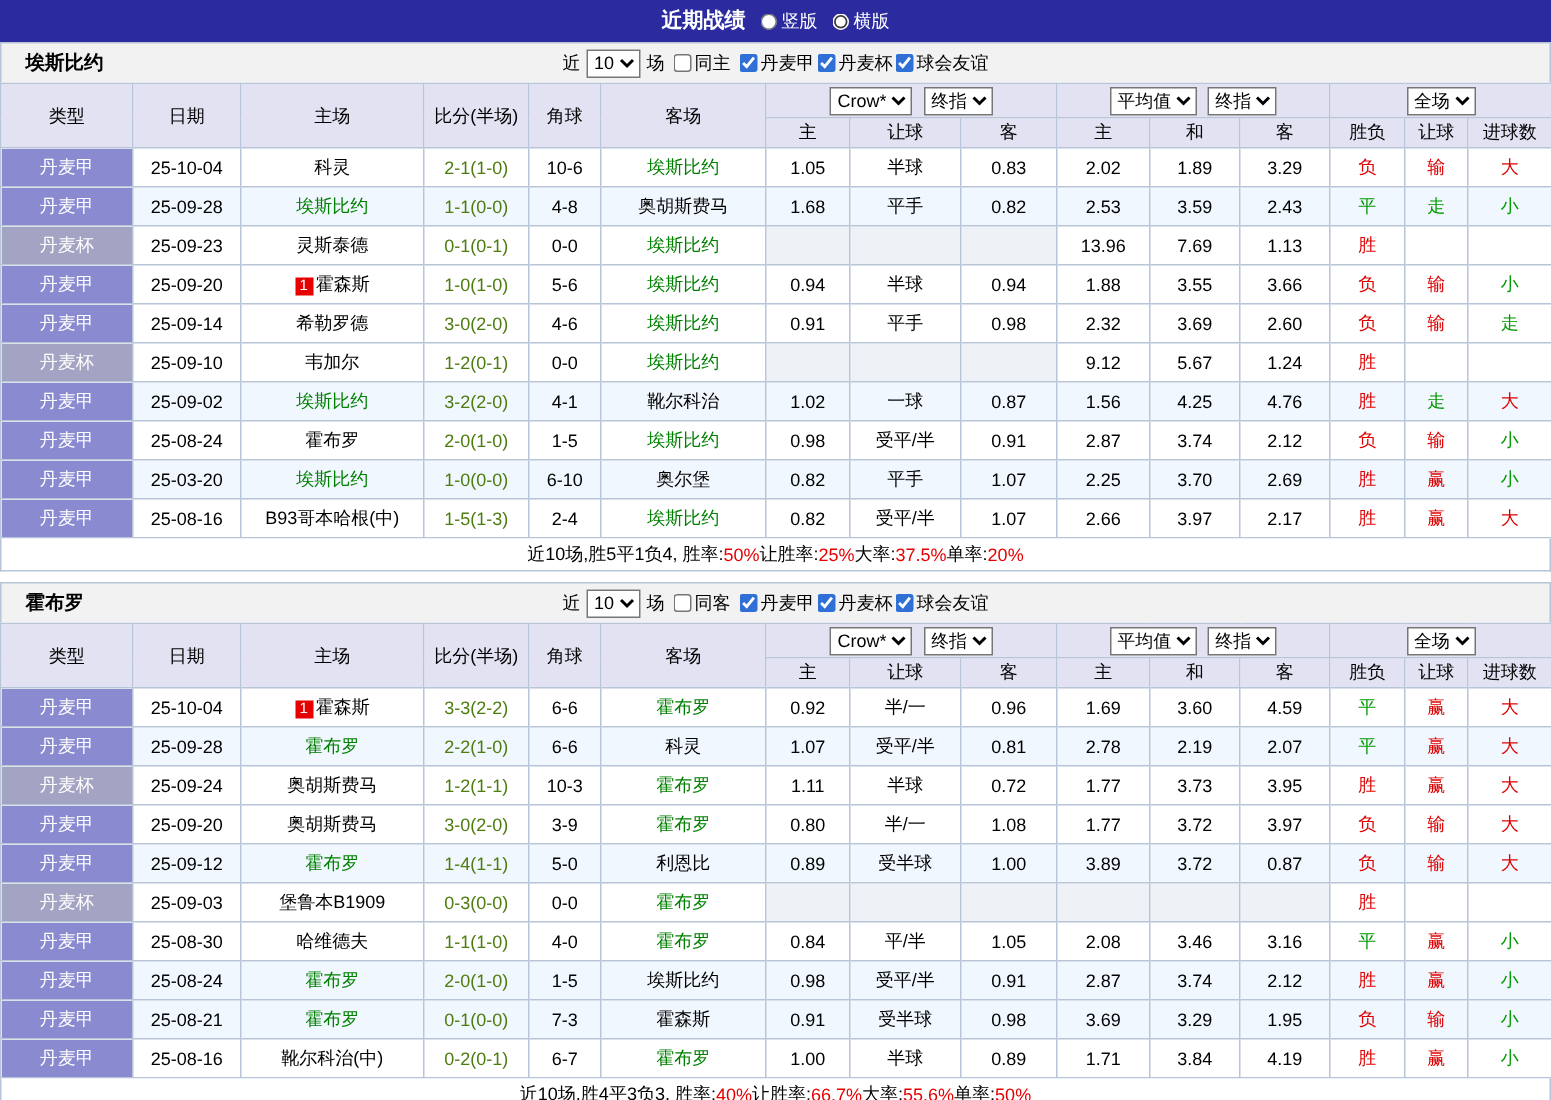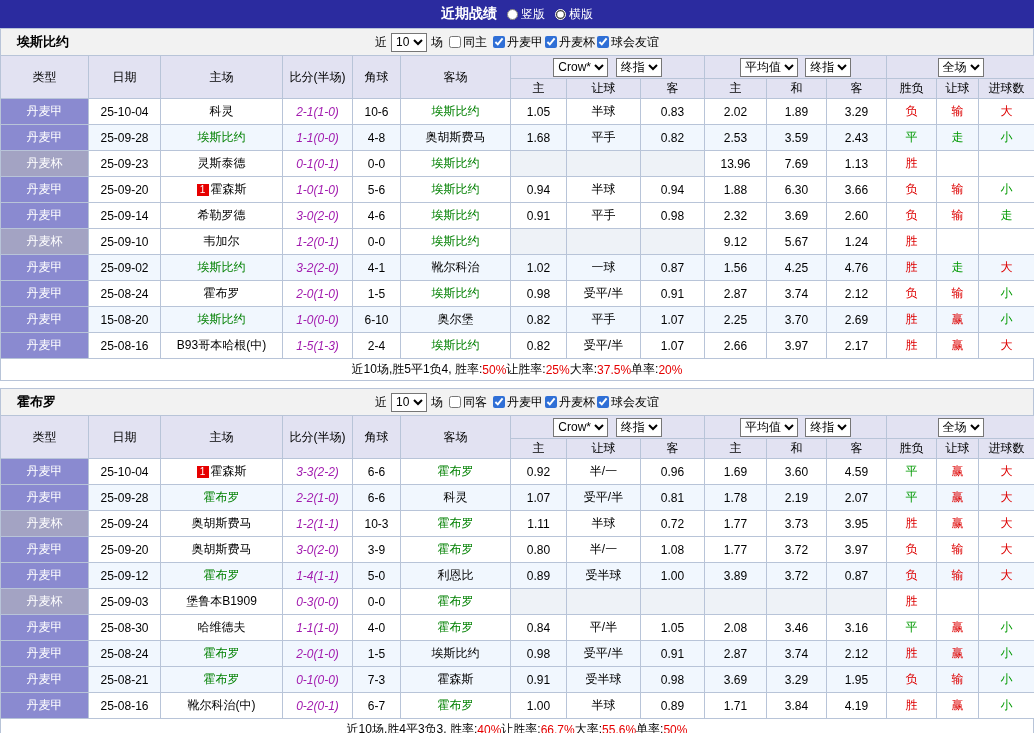--- a/index.html
+++ b/index.html
@@ -71,21 +71,21 @@
     white-space: nowrap;
     overflow: hidden;
     font-size: 12px;
     font-weight: normal;
   }
   thead th { background: #e2e2f2; height: 20px; }
   thead tr.selrow th { height: 23px; }
   thead select { margin: 0 2px; }
   tbody td { height: 26px; }
   td.league { color: #fff; }
-  td.score { color: #a21caf; font-style: italic; }
+  td.score { color: #4d7c0f; }
   .tgreen { color: #008000; }
   .badge {
     display: inline-block;
     min-width: 12px;
     height: 12px;
     line-height: 12px;
     background: #e60000;
     color: #fff;
     font-size: 10px;
     margin-right: 2px;
@@ -254,21 +254,21 @@
           <td class="league" style="background: rgb(138, 138, 208);">丹麦甲</td>
           <td>25-09-20</td>
           <td><span class="badge">1</span><span>霍森斯</span></td>
           <td class="score">1-0(1-0)</td>
           <td>5-6</td>
           <td><span class="tgreen">埃斯比约</span></td>
           <td>0.94</td>
           <td>半球</td>
           <td>0.94</td>
           <td>1.88</td>
-          <td>6.30</td>
+          <td>3.55</td>
           <td>3.66</td>
           <td style="color: rgb(221, 0, 0);">负</td>
           <td style="color: rgb(221, 0, 0);">输</td>
           <td style="color: rgb(0, 153, 0);">小</td>
         </tr>
         <tr>
           <td class="league" style="background: rgb(138, 138, 208);">丹麦甲</td>
           <td>25-09-14</td>
           <td><span>希勒罗德</span></td>
           <td class="score">3-0(2-0)</td>
@@ -330,21 +330,21 @@
           <td>0.91</td>
           <td>2.87</td>
           <td>3.74</td>
           <td>2.12</td>
           <td style="color: rgb(221, 0, 0);">负</td>
           <td style="color: rgb(221, 0, 0);">输</td>
           <td style="color: rgb(0, 153, 0);">小</td>
         </tr>
         <tr class="home-row">
           <td class="league" style="background: rgb(138, 138, 208);">丹麦甲</td>
-          <td>15-08-20</td>
+          <td>25-03-20</td>
           <td><span class="tgreen">埃斯比约</span></td>
           <td class="score">1-0(0-0)</td>
           <td>6-10</td>
           <td><span>奥尔堡</span></td>
           <td>0.82</td>
           <td>平手</td>
           <td>1.07</td>
           <td>2.25</td>
           <td>3.70</td>
           <td>2.69</td>
@@ -481,21 +481,21 @@
         <tr class="home-row">
           <td class="league" style="background: rgb(138, 138, 208);">丹麦甲</td>
           <td>25-09-28</td>
           <td><span class="tgreen">霍布罗</span></td>
           <td class="score">2-2(1-0)</td>
           <td>6-6</td>
           <td><span>科灵</span></td>
           <td>1.07</td>
           <td>受平/半</td>
           <td>0.81</td>
-          <td>1.78</td>
+          <td>2.78</td>
           <td>2.19</td>
           <td>2.07</td>
           <td style="color: rgb(0, 153, 0);">平</td>
           <td style="color: rgb(221, 0, 0);">赢</td>
           <td style="color: rgb(221, 0, 0);">大</td>
         </tr>
         <tr>
           <td class="league" style="background: rgb(163, 163, 195);">丹麦杯</td>
           <td>25-09-24</td>
           <td><span>奥胡斯费马</span></td>

